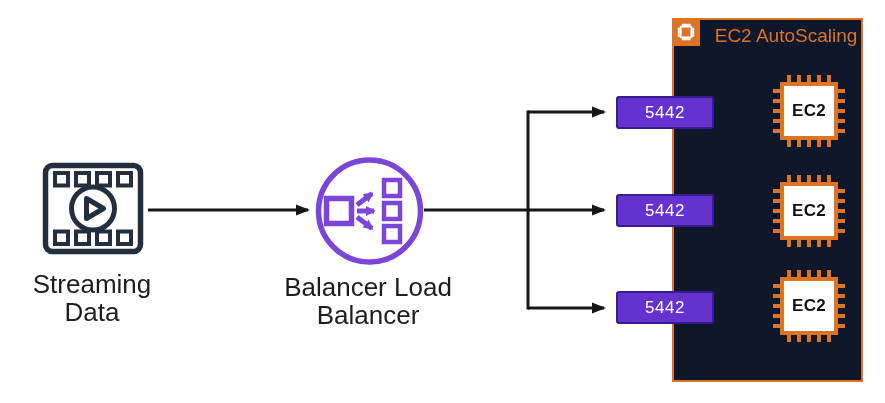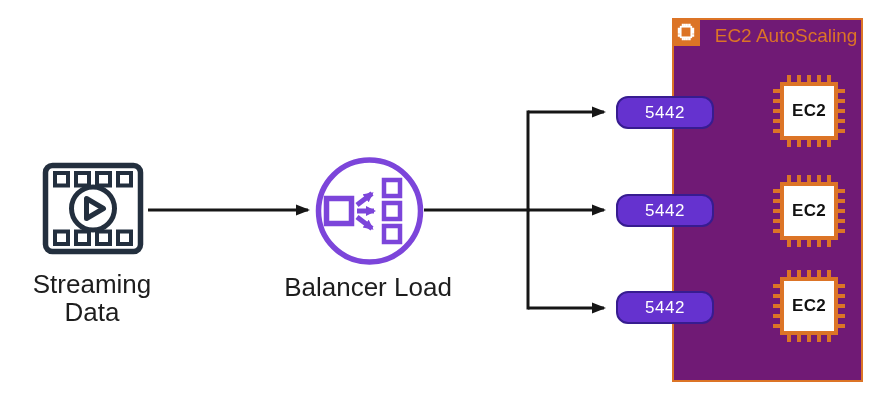--- a/index.html
+++ b/index.html
@@ -4,41 +4,41 @@
 <style>
   html,body{margin:0;padding:0;background:#fff;}
   #stage{
     position:relative;width:885px;height:403px;background:#ffffff;overflow:hidden;
     font-family:"Liberation Sans", sans-serif;
   }
   .abs{position:absolute;}
   
   #asg-box{
     left:672px;top:18px;width:191px;height:364px;
-    border:2px solid #DC7426;background:#701a75;box-sizing:border-box;z-index:1;
+    border:2px solid #DC7426;background:#0f172a;box-sizing:border-box;z-index:1;
   }
   #asg-badge{left:-2px;top:-2px;width:28px;height:28px;}
   #asg-title{
     left:36px;top:2px;width:152px;height:28px;line-height:28px;
     color:#DC7426;font-size:19px;font-weight:500;text-align:center;white-space:nowrap;
   }
   
   #connectors{left:0;top:0;z-index:2;}
   
   #streaming-icon{left:42px;top:162px;z-index:2;}
   #nlb-icon{left:313px;top:155px;z-index:2;}
   .node-label{
     color:#1d1d1d;font-size:26px;text-align:center;line-height:28px;z-index:2;
   }
   #streaming-label{left:2px;top:270px;width:180px;}
   #nlb-label{left:283px;top:273px;width:170px;}
   
   .port{
     left:616px;width:98px;height:33px;box-sizing:border-box;
-    background:#6532CF;border:2px solid #371C90;border-radius:12px;
+    background:#6532CF;border:2px solid #371C90;border-radius:3px;
     color:#ffffff;font-size:17px;letter-spacing:0.5px;
     display:flex;align-items:center;justify-content:center;z-index:3;
   }
   #port-1{top:96px;} #port-2{top:194px;} #port-3{top:291px;}
   
   .chip{left:769px;width:80px;height:80px;z-index:3;}
   #chip-1{top:71px;} #chip-2{top:171px;} #chip-3{top:266px;}
   .chip-label{
     position:absolute;left:13px;top:13px;width:54px;height:54px;
     display:flex;align-items:center;justify-content:center;
@@ -101,20 +101,21 @@
       </g>
       <g stroke-width="5">
         <path d="M44,50 L59,38.5" marker-end="url(#pah)"></path>
         <path d="M44,56 H61" marker-end="url(#pah)"></path>
         <path d="M44,62 L59,73.5" marker-end="url(#pah)"></path>
       </g>
     </g>
   </svg>
   <div id="nlb-label" class="abs node-label">
     <div>Balancer Load</div>
+    <div>Balancer</div>
   </div>
 
   <div id="asg-box" class="abs">
     <svg id="asg-badge" class="abs" width="28" height="28" viewBox="0 0 28 28">
       <rect x="0" y="0" width="28" height="28" fill="#DC7426"></rect>
       <g stroke="#ffffff" fill="none" stroke-width="1.7">
         <rect x="8.7" y="8.7" width="10.6" height="10.6"></rect>
         <path d="M10.6,5.8 V8.7 M12.4,5.8 V8.7 M14.2,5.8 V8.7 M16,5.8 V8.7 M17.8,5.8 V8.7"></path>
         <path d="M10.6,19.3 V22.2 M12.4,19.3 V22.2 M14.2,19.3 V22.2 M16,19.3 V22.2 M17.8,19.3 V22.2"></path>
         <path d="M5.8,10.6 H8.7 M5.8,12.4 H8.7 M5.8,14.2 H8.7 M5.8,16 H8.7 M5.8,17.8 H8.7"></path>

